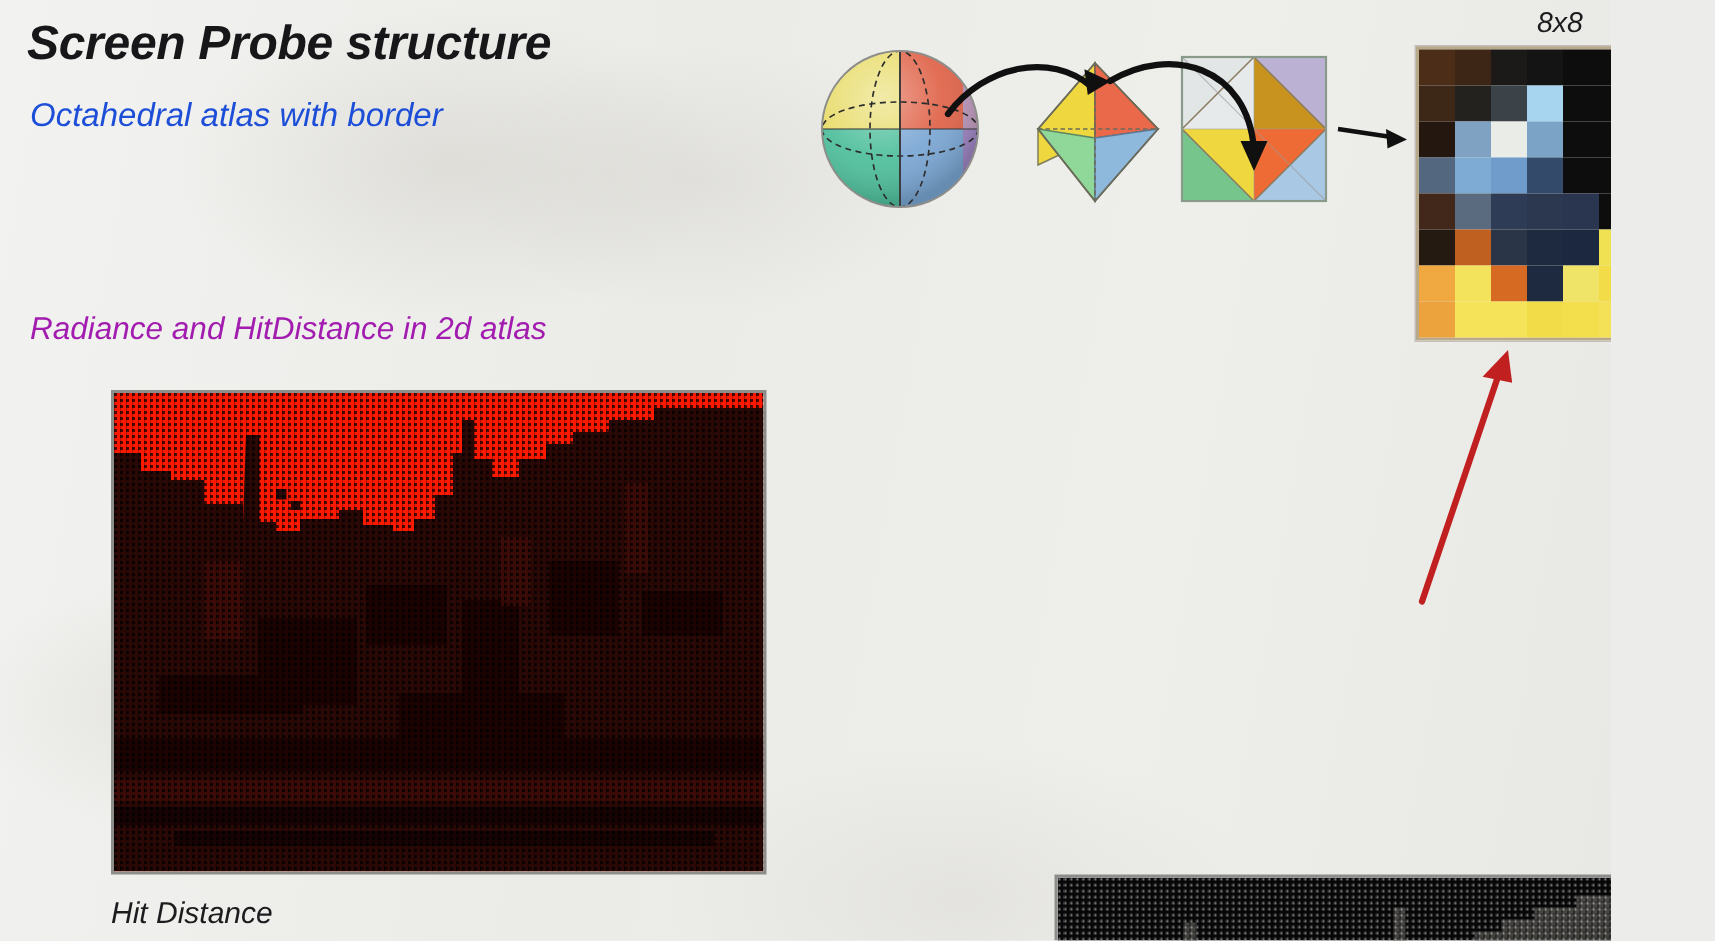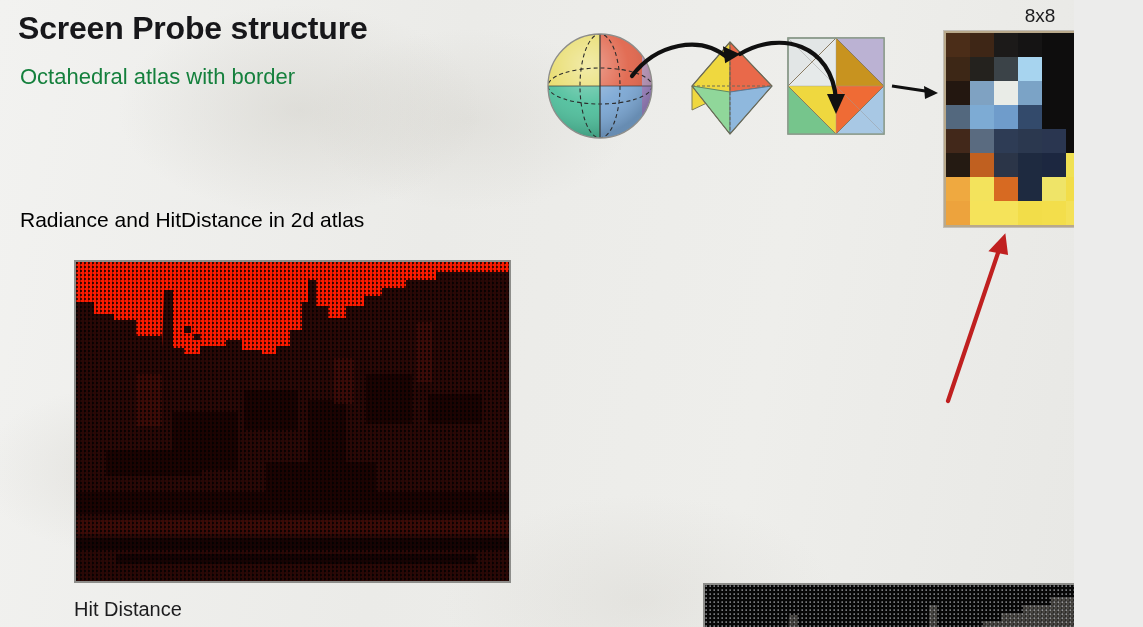--- a/index.html
+++ b/index.html
@@ -10,20 +10,21 @@
   body {
     font-family: "Liberation Sans", sans-serif;
     -webkit-font-smoothing: antialiased;
   }
   #slide {
     position: relative;
     width: 1074px;
     height: 627px;
     background: #eeeeec;
     overflow: hidden;
+    font-style: italic;
   }
   
   #slide::before {
     content: "";
     position: absolute;
     inset: 0;
     pointer-events: none;
     background:
       radial-gradient(ellipse 260px 150px at 300px 110px, rgba(200,198,190,.40), rgba(0,0,0,0) 70%),
       radial-gradient(ellipse 230px 130px at 470px 120px, rgba(205,203,196,.34), rgba(0,0,0,0) 70%),
@@ -38,21 +39,21 @@
   #title {
     left: 18px; top: 10px;
     font-size: 32px;
     font-weight: bold;
     color: #17171a;
     letter-spacing: -0.2px;
   }
   #subhead {
     left: 20px; top: 64px;
     font-size: 22px;
-    color: #15803d;
+    color: #1d4ed8;
   }
   #bullets {
     left: 24px; top: 92px;
     margin: 0; padding: 0;
     list-style: none;
     font-size: 19px;
     color: #1e1e20;
   }
   #bullets li {
     position: relative;
@@ -62,21 +63,21 @@
   #bullets li::before {
     content: "\2022";
     position: absolute;
     left: 10px; top: -1px;
     font-size: 16px;
     color: #1e1e20;
   }
   #atlasline {
     left: 20px; top: 208px;
     font-size: 21px;
-    color: #000000;
+    color: #a21caf;
   }
 
   
   .caption {
     font-size: 20px;
     color: #1c1c1e;
     text-align: left;
   }
   #cap-left  { left: 74px;  top: 598px; width: 437px; }
   #cap-right { left: 703px; top: 598px; width: 420px; }

